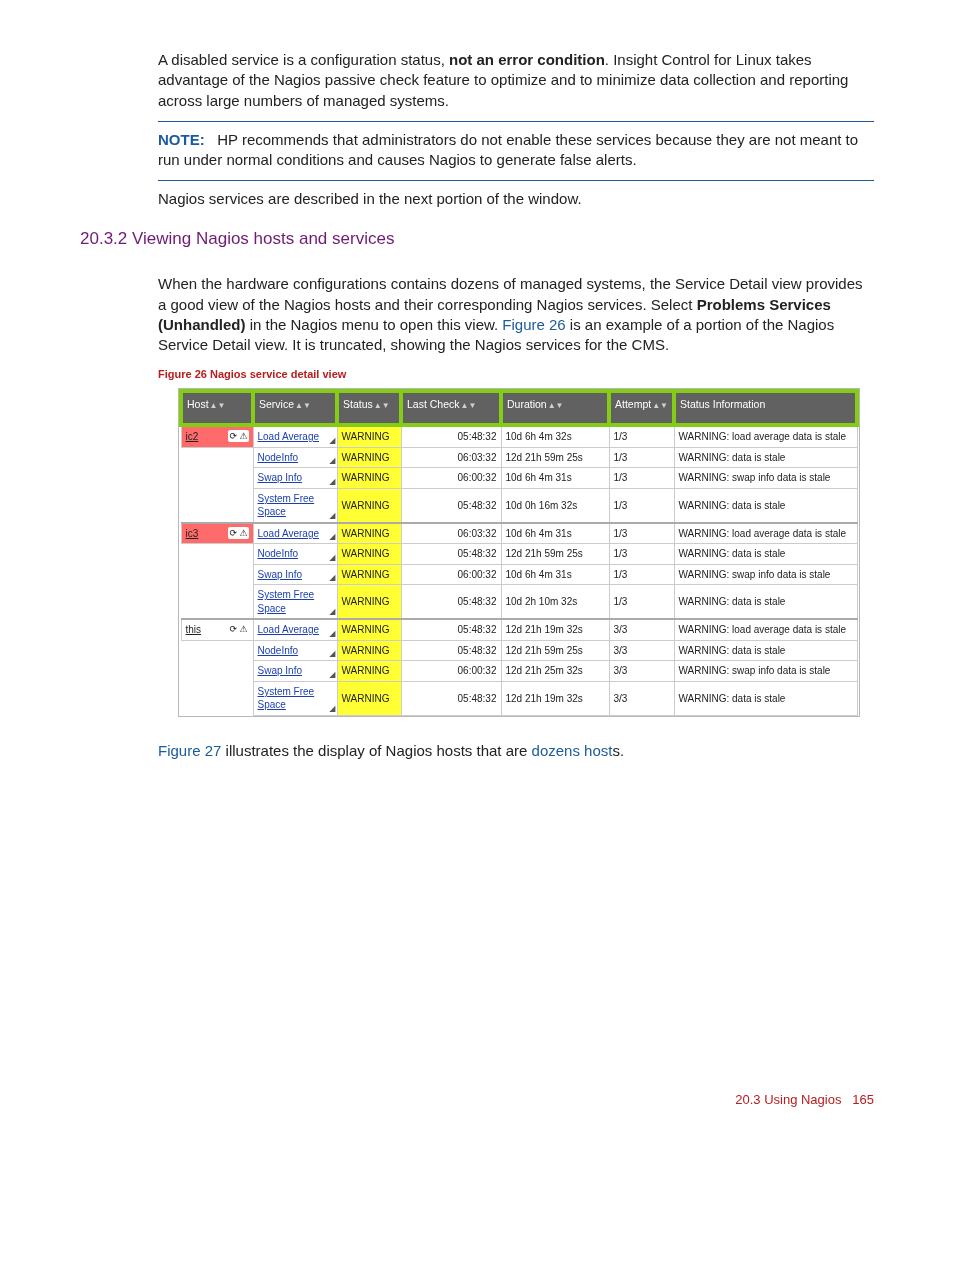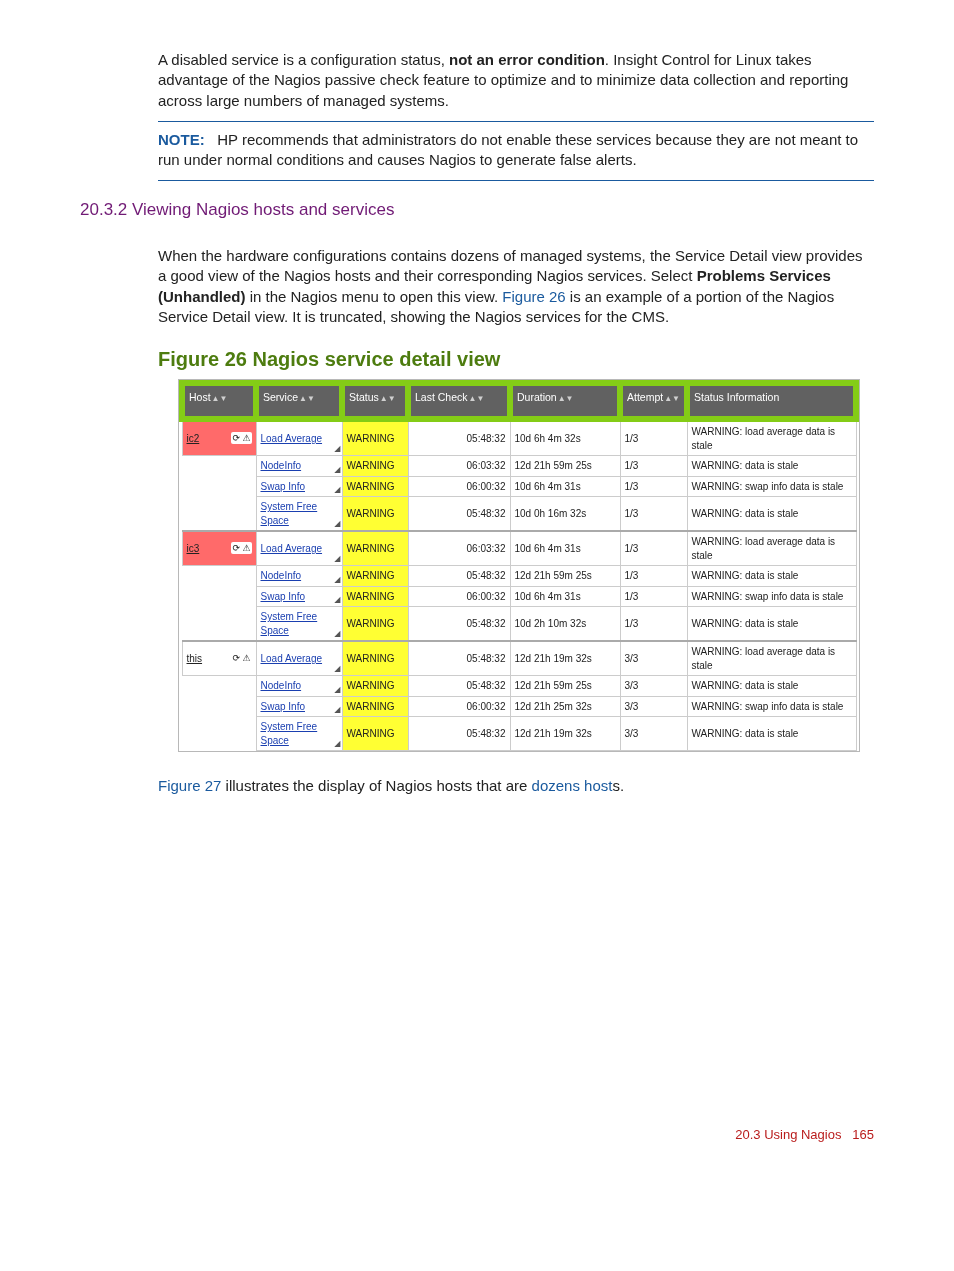--- a/index.html
+++ b/index.html
@@ -24,24 +24,24 @@
     font-weight: bold;
     color: #1a5a9e;
   }
   h2.section {
     color: #701a75;
     font-weight: normal;
     font-size: 17px;
     margin: 18px 0 24px 0;
   }
   .fig-caption {
-    color: #4d7c0f;
+    color: #b91c1c;
     font-weight: bold;
-    font-size: 20px;
-    margin: 19px 0 6px 0;
+    font-size: 11px;
+    margin: 12px 0 6px 0;
   }
   .link-inline { color: #1a5a9e; }
 
   
   .nagios-wrap {
     margin-left: 20px;
     margin-top: 4px;
     width: 680px;
     border: 1px solid #b8b8b8;
     background: #fff;
@@ -50,21 +50,21 @@
   .nagios-table {
     border-collapse: collapse;
     width: 100%;
   }
   .nagios-table th {
     background: #616161;
     color: #fff;
     font-weight: normal;
     text-align: left;
     padding: 4px 4px;
-    border: 6px solid #84cc16;
+    border: 4px solid #84cc16;
     font-size: 10.5px;
     vertical-align: top;
     height: 22px;
   }
   .nagios-table th .sort {
     font-size: 8px;
     color: #d0d0d0;
     margin-left: 1px;
   }
   .nagios-table td {
@@ -138,20 +138,21 @@
   <p>
     <span>A disabled service is a configuration status, </span><span class="bold-inline">not an error condition</span><span>. Insight Control for Linux takes advantage of the Nagios passive check feature to optimize and to minimize data collection and reporting across large numbers of managed systems.</span>
   </p>
 
   <div class="hr"></div>
   <p>
     <span class="note-label">NOTE:</span>&nbsp;&nbsp;&nbsp;<span>HP recommends that administrators do not enable these services because they are not meant to run under normal conditions and causes Nagios to generate false alerts.</span>
   </p>
   <div class="hr"></div>
 
+  <p>Nagios services are described in the next portion of the window.</p>
 </div>
 
 <h2 class="section">
   <span>20.3.2</span>
   <span>Viewing Nagios hosts and services</span>
 </h2>
 
 <div class="content">
   <p>
     <span>When the hardware configurations contains dozens of managed systems, the Service Detail view provides a good view of the Nagios hosts and their corresponding Nagios services. Select </span><span class="bold-inline">Problems Services (Unhandled)</span><span> in the Nagios menu to open this view. </span><span class="link-inline">Figure 26</span><span> is an example of a portion of the Nagios Service Detail view. It is truncated, showing the Nagios services for the CMS.</span>

